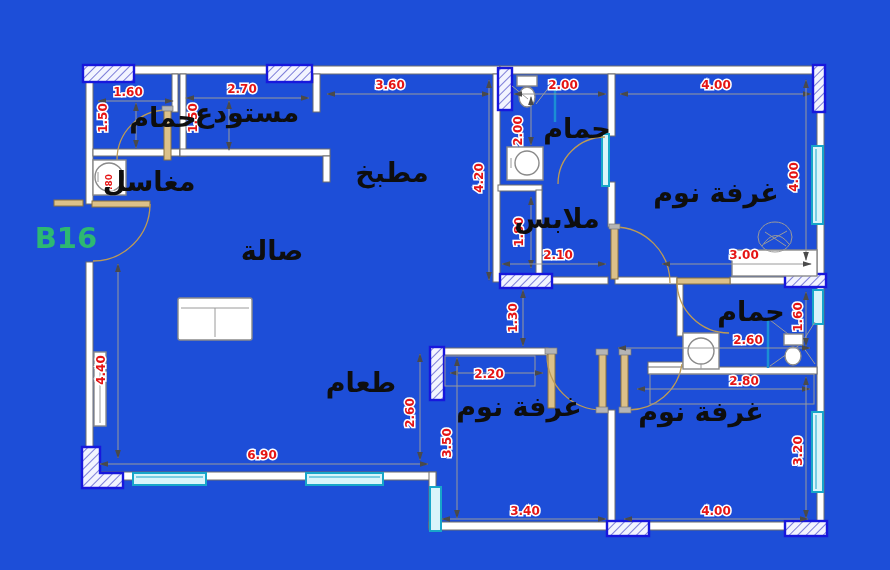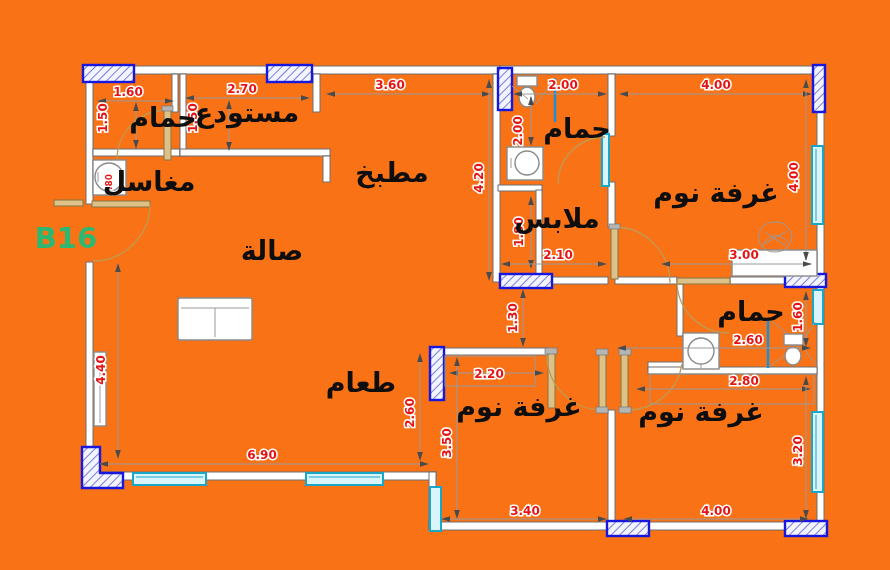--- a/index.html
+++ b/index.html
@@ -1,16 +1,16 @@
 <!DOCTYPE html>
 <html><head>
 <meta charset="utf-8">
 <style>
   html,body{margin:0;padding:0;background:#ffffff;}
-  .stage{width:890px;height:570px;position:relative;background:#f97316;overflow:hidden;}
+  .stage{width:890px;height:570px;position:relative;background:#1d4ed8;overflow:hidden;}
   svg{display:block;}
   .wall{fill:#ffffff;stroke:#6e6e6e;stroke-width:1;}
   .pier{fill:url(#hatch);stroke:#1717dd;stroke-width:2.4;}
   .win{fill:#d9f4fa;stroke:#18a6c9;stroke-width:2;}
   .winline{stroke:#18a6c9;stroke-width:1;}
   .glass{stroke:#1b8fd4;stroke-width:2.5;}
   .dimline{stroke:#9a9a9a;stroke-width:1;fill:none;}
   .dim{fill:#e51414;font:600 12px "DejaVu Sans",sans-serif;text-anchor:middle;paint-order:stroke;stroke:#ffffff;stroke-width:3px;}
   .dim-sm{font-size:9px;}
   .room{fill:#0e0e0e;font:bold 27px "DejaVu Sans",sans-serif;text-anchor:middle;}

